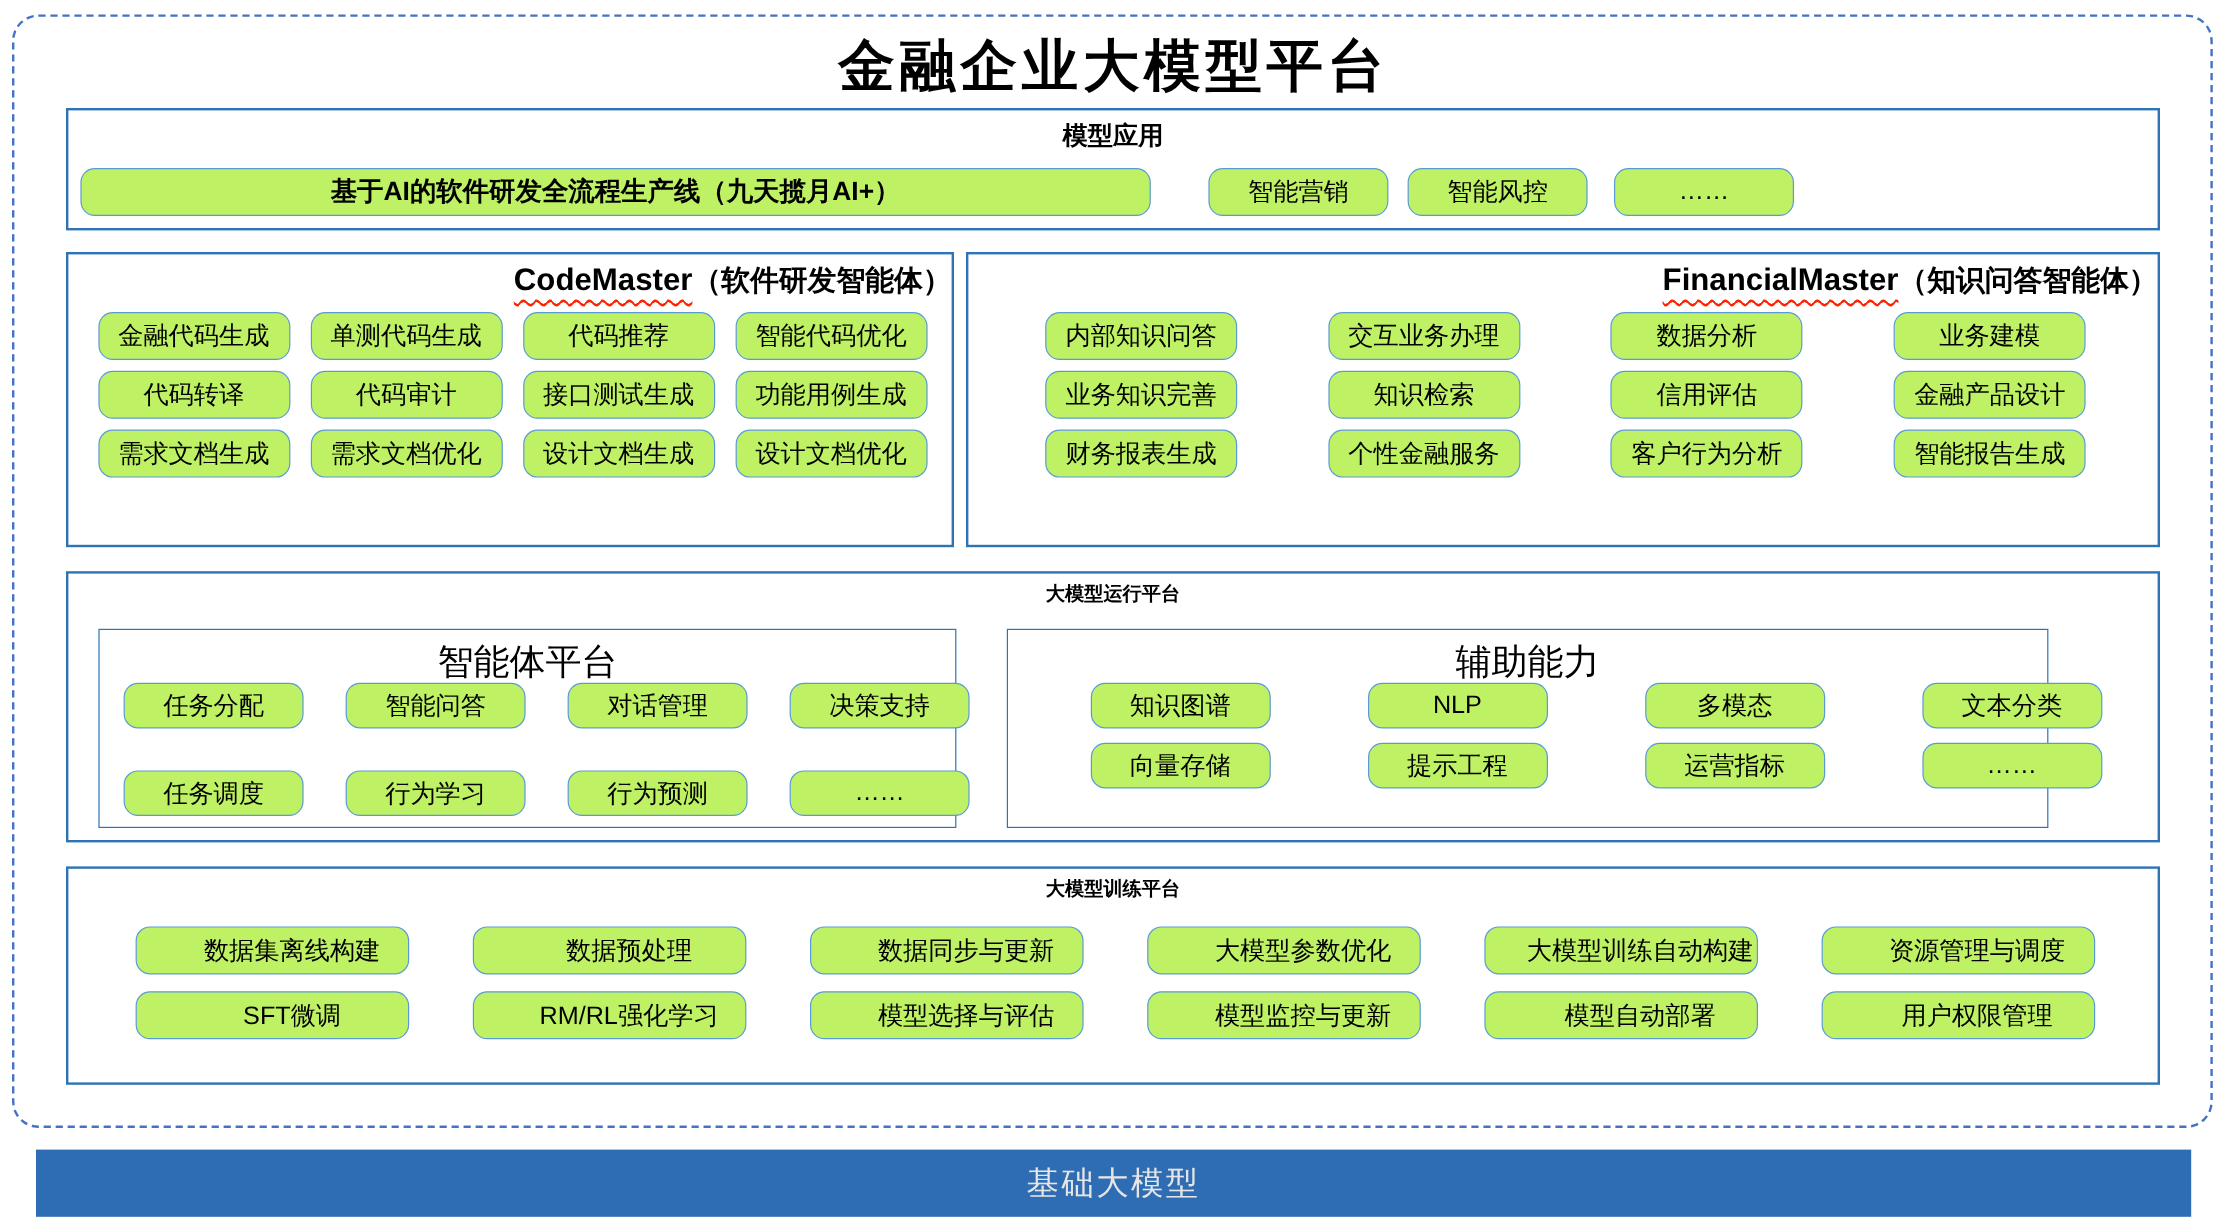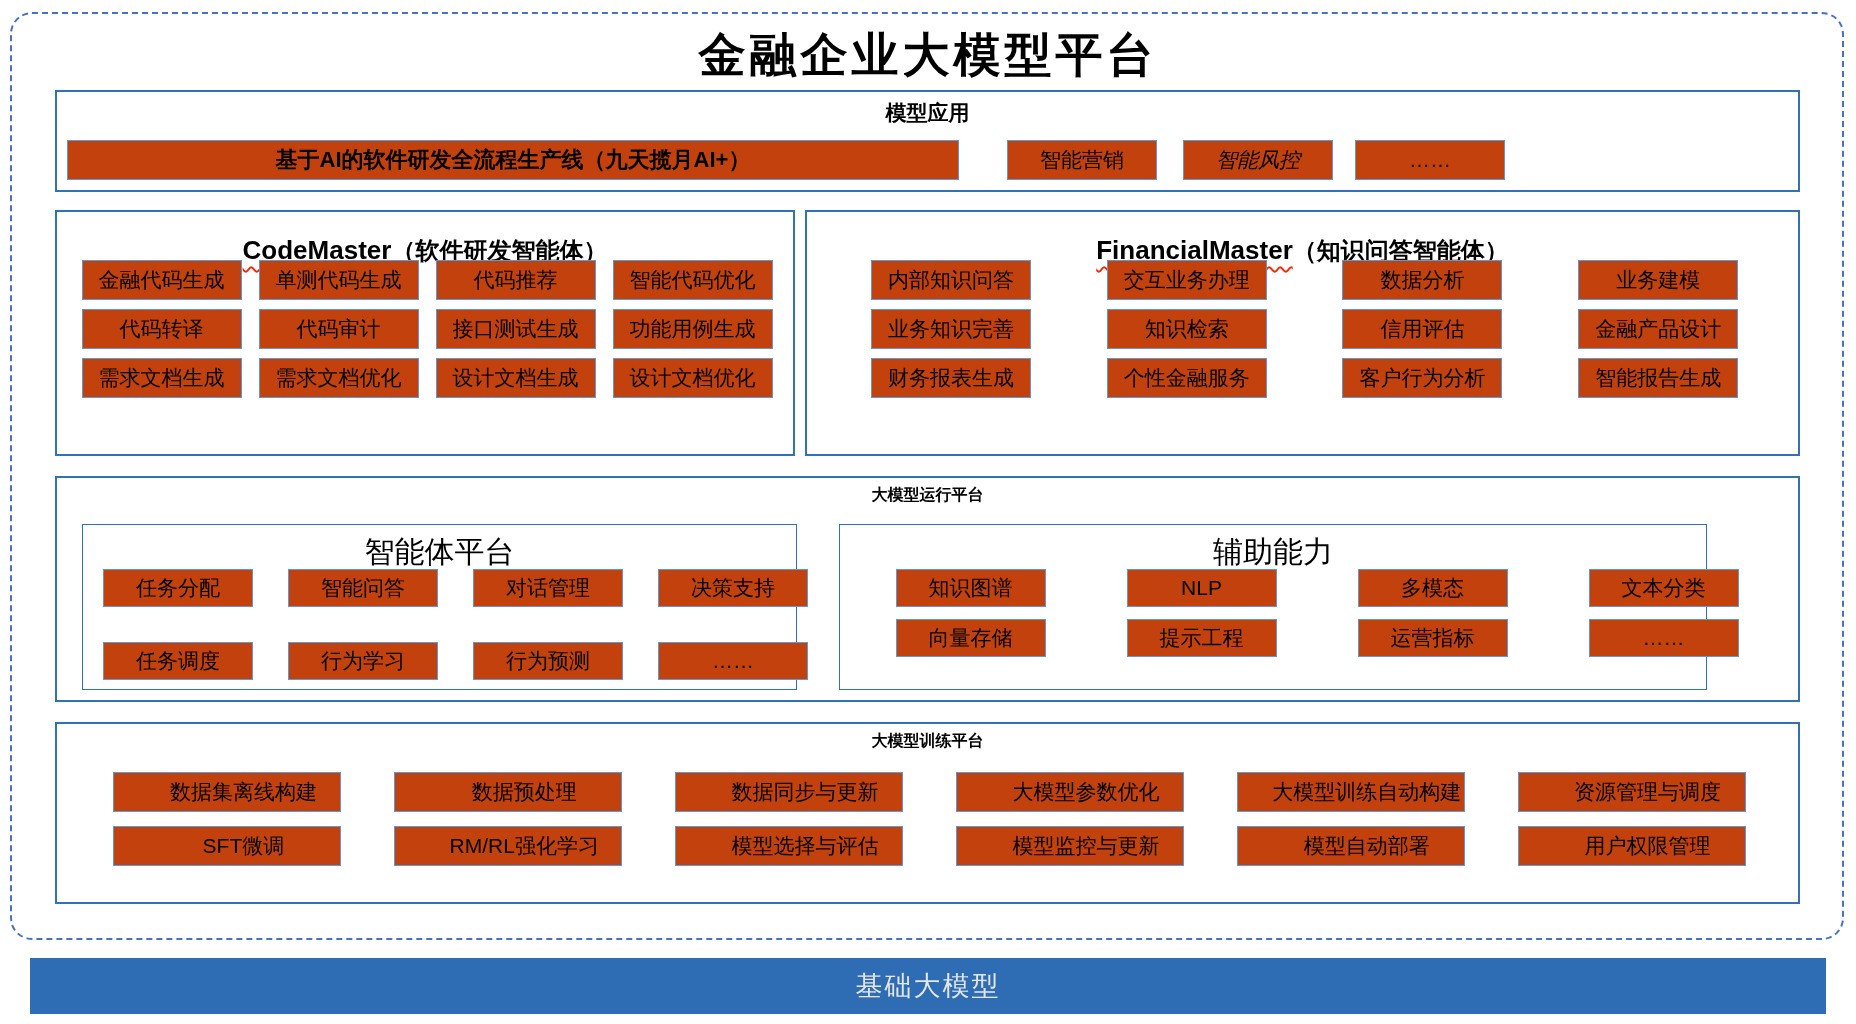--- a/index.html
+++ b/index.html
@@ -22,37 +22,37 @@
   
   .section{
     position:absolute;border:2px solid #2E74B5;background:#fff;box-sizing:border-box;
   }
   .section-header{
     text-align:center;font-weight:700;font-size:21px;padding-top:7px;
   }
   .section-header.big{font-size:16px;}
   
   .item-box{
-    border:1.5px solid #5B9BD5;border-radius:0;background:#c2410c;
+    border:1.5px solid #5B9BD5;border-radius:12px;background:#bef264;
     display:flex;align-items:center;justify-content:center;
     font-size:21px;box-sizing:border-box;height:40px;
   }
   
   #sec-app{left:55px;top:90px;width:1745px;height:102px;}
   #sec-app .row{
     position:absolute;left:10px;top:48px;width:1725px;height:40px;display:flex;
   }
   #app-main-box{width:892px;font-weight:700;font-size:22px;}
   #sec-app .small{width:150px;}
   #app-item-0{margin-left:48px;}
-  #app-item-1{margin-left:26px;font-style:italic;}
+  #app-item-1{margin-left:16px;}
   #app-item-2{margin-left:22px;width:152px;}
   
   .agent-box-title{
-    text-align:center;font-weight:700;font-size:26px;padding-top:6px;white-space:nowrap;margin-top:17px;
+    text-align:right;font-weight:700;font-size:26px;padding-top:6px;white-space:nowrap;
   }
   .agent-box-title .zh{font-size:24px;}
   .squiggle{
     text-decoration:underline wavy #FF2200;
     text-decoration-thickness:2px;text-underline-offset:7px;text-decoration-skip-ink:none;
   }
   #sec-code{left:55px;top:210px;width:740px;height:246px;}
   #sec-fin {left:805px;top:210px;width:995px;height:246px;}
   .agent-grid{
     position:absolute;top:48px;display:grid;grid-template-rows:repeat(3,40px);
@@ -68,21 +68,21 @@
     position:absolute;top:46px;border:1.5px solid #2E74B5;background:#fff;box-sizing:border-box;height:166px;
   }
   #sub-agentplat{left:25px;width:715px;}
   #sub-aux{left:750px;width:868px;margin-left:32px;}
   .sub-title{text-align:center;font-size:30px;font-weight:400;padding-top:7px;}
   .sub-grid{
     position:absolute;top:44px;display:grid;grid-template-rows:repeat(2,38px);
     grid-template-columns:repeat(4,1fr);row-gap:12px;justify-items:center;align-items:center;
   }
   #sub-agentplat .sub-grid{left:20px;width:675px;gap:35px;}
-  #sub-aux .sub-grid{left:15px;width:924px;}
+  #sub-aux .sub-grid{left:28px;width:924px;}
   .sub-grid .item-box{width:150px;height:38px;}
   
   #sec-train{left:55px;top:722px;width:1745px;height:182px;}
   #sec-train .train-grid{
     position:absolute;left:30px;top:48px;width:1685px;
     display:grid;grid-template-rows:repeat(2,40px);grid-template-columns:repeat(6,1fr);
     row-gap:14px;justify-items:center;align-items:center;
   }
   #sec-train .item-box{width:228px;padding-left:32px;}
   

